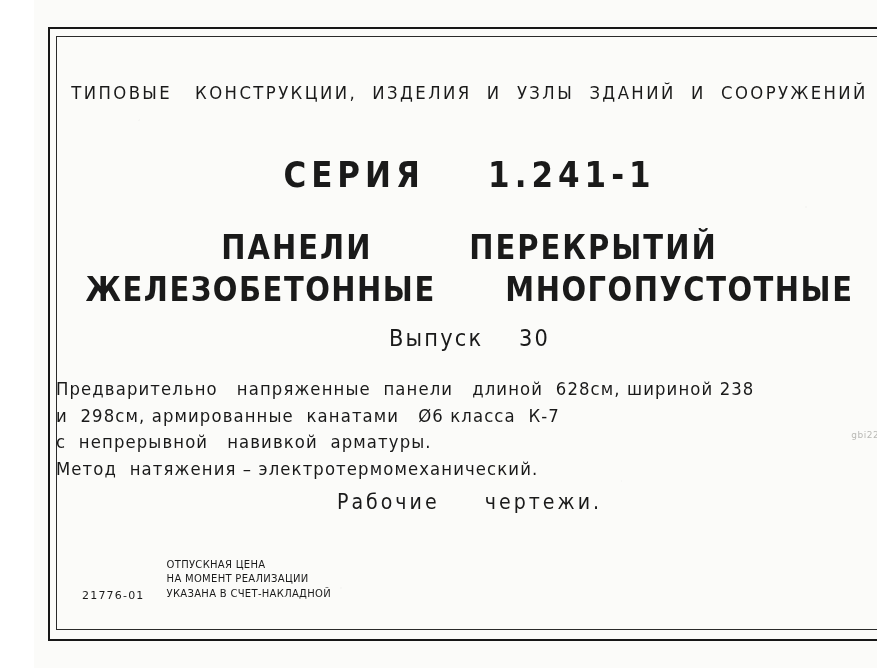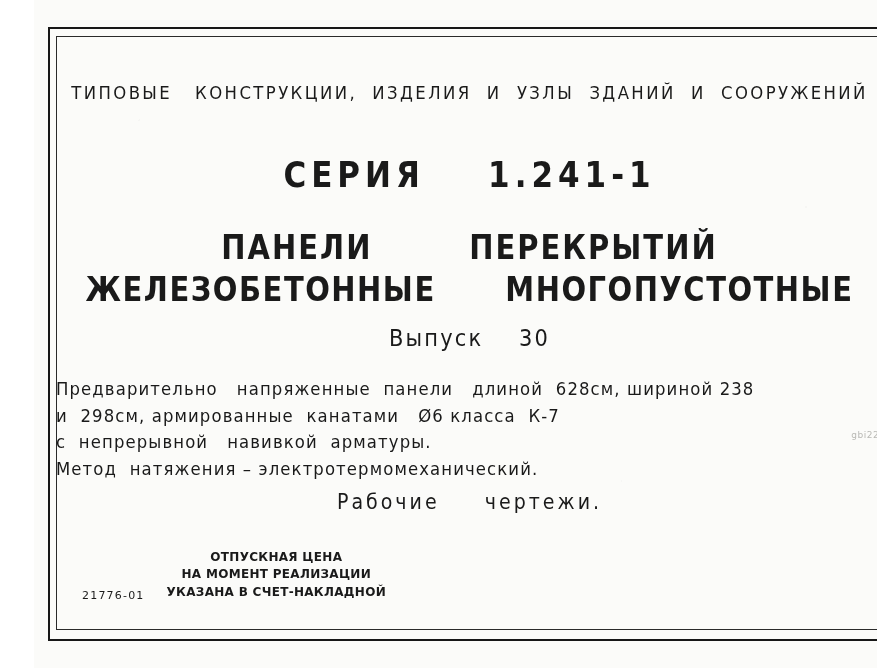--- a/index.html
+++ b/index.html
@@ -131,27 +131,26 @@
     display: flex;
     align-items: flex-end;
     gap: 22px;
   }
   .footer-code {
     font-size: 11px;
     letter-spacing: 1.2px;
     white-space: pre;
   }
   .footer-note {
-    font-size: 12px;
-    font-weight: 700;
+    font-size: 10px;
+    font-weight: 400;
     line-height: 1.45;
     letter-spacing: 0.3px;
     text-transform: uppercase;
     padding-bottom: 1px;
-    text-align: center;
   }
   .footer-note span { display: block; white-space: pre; }
 
   .watermark {
     position: absolute;
     right: 18px;
     top: 430px;
     font-size: 9px;
     color: #b9b9b5;
     letter-spacing: 0.5px;

